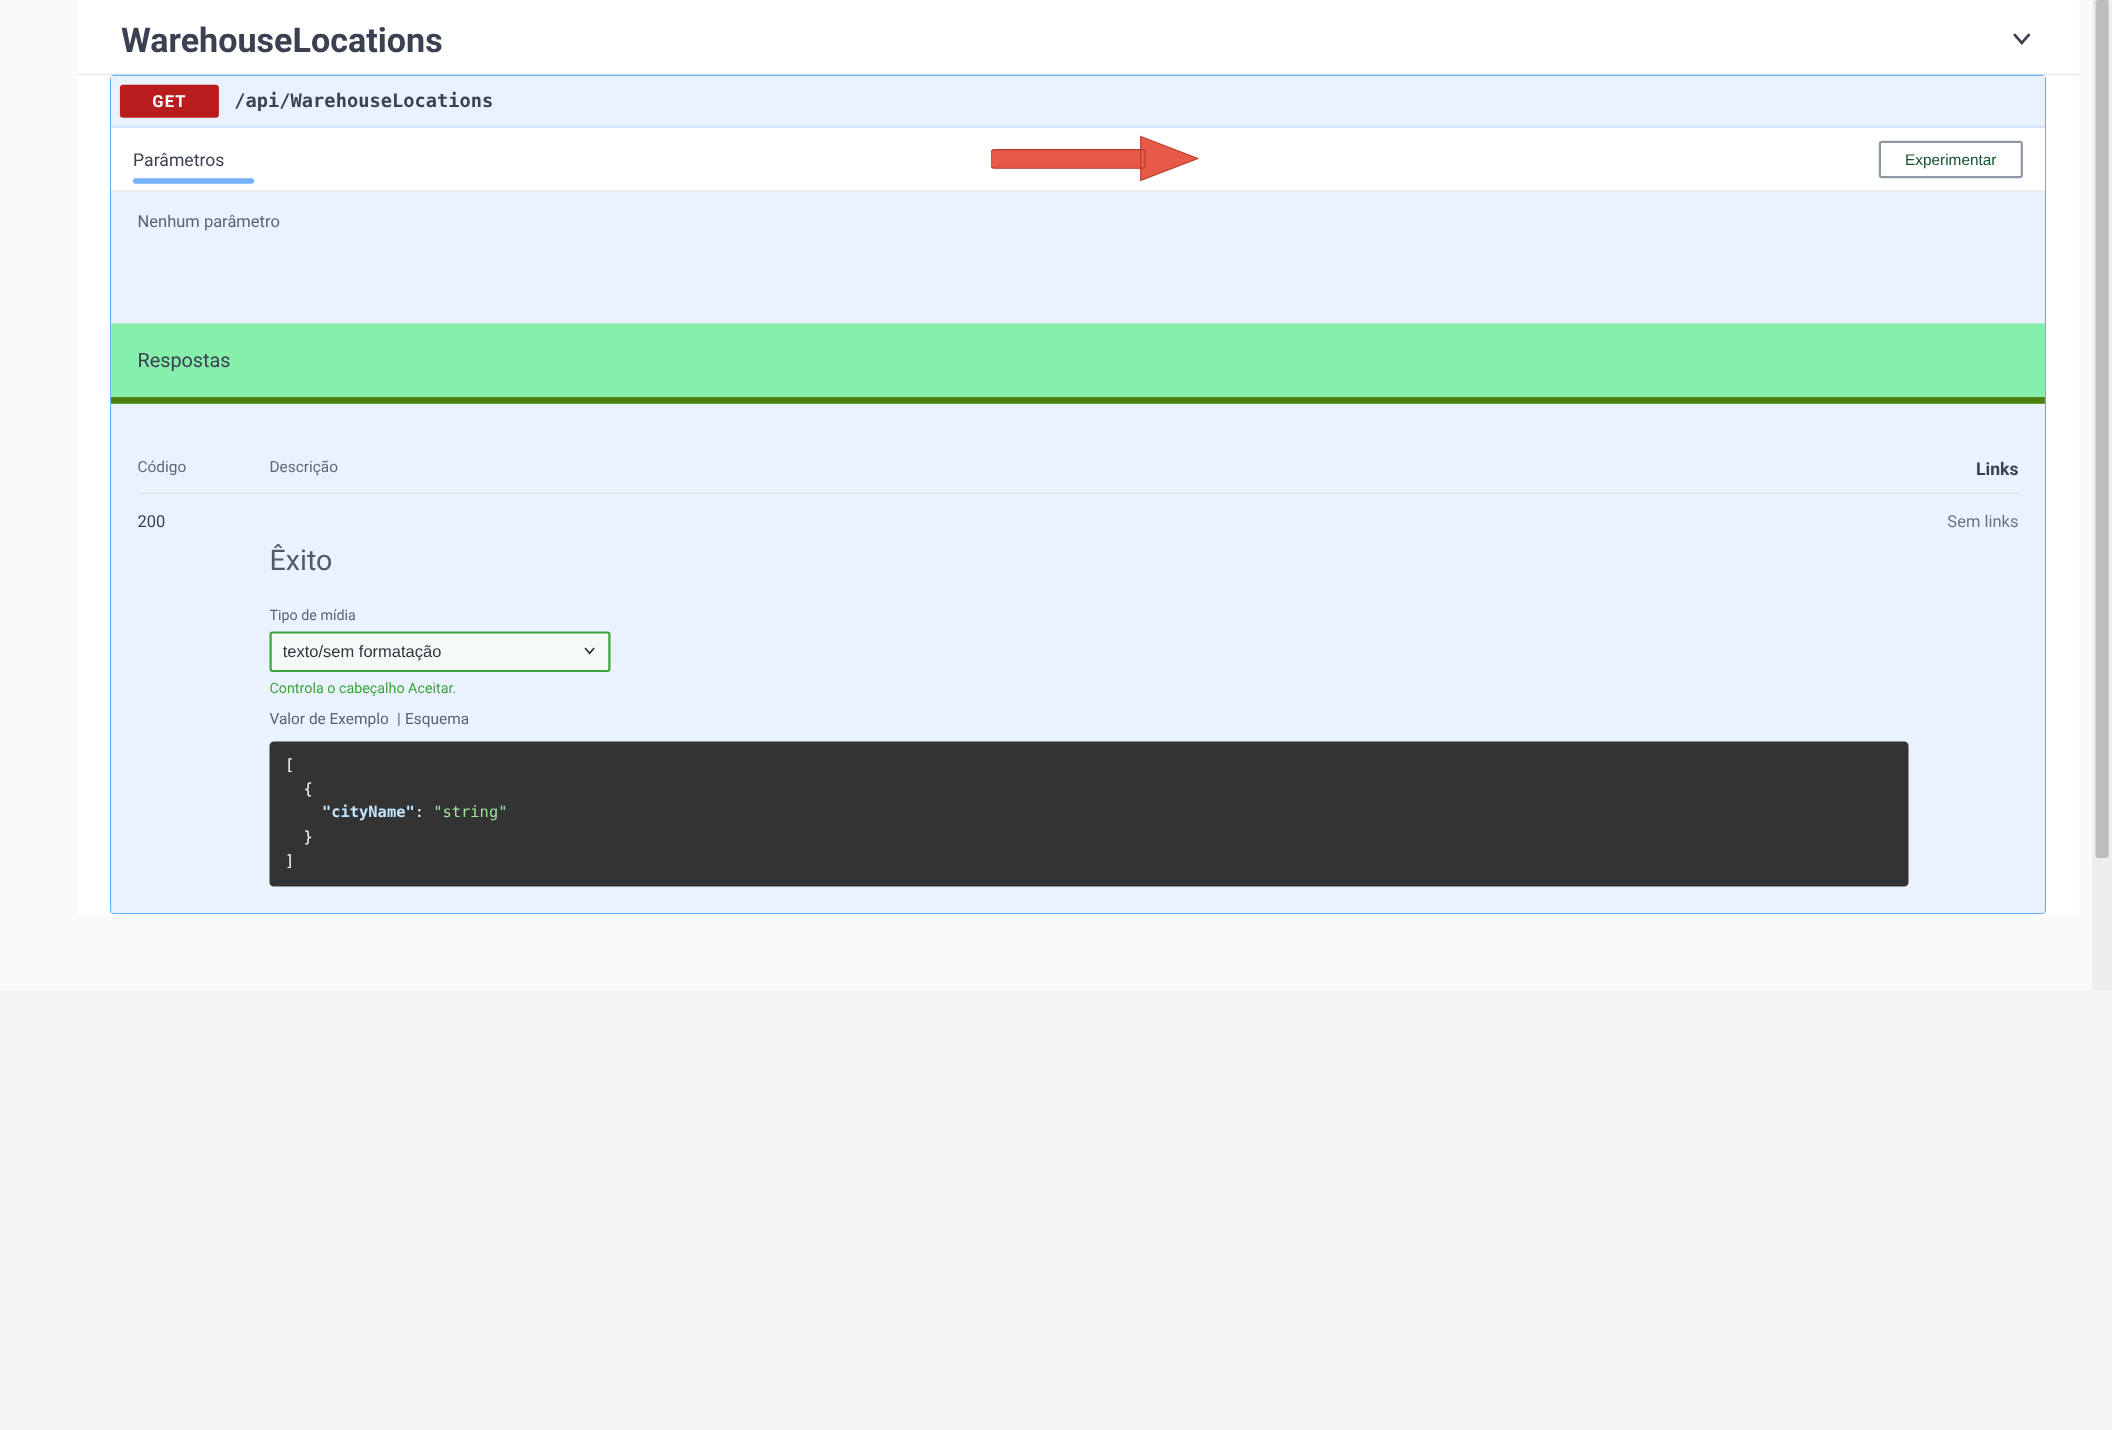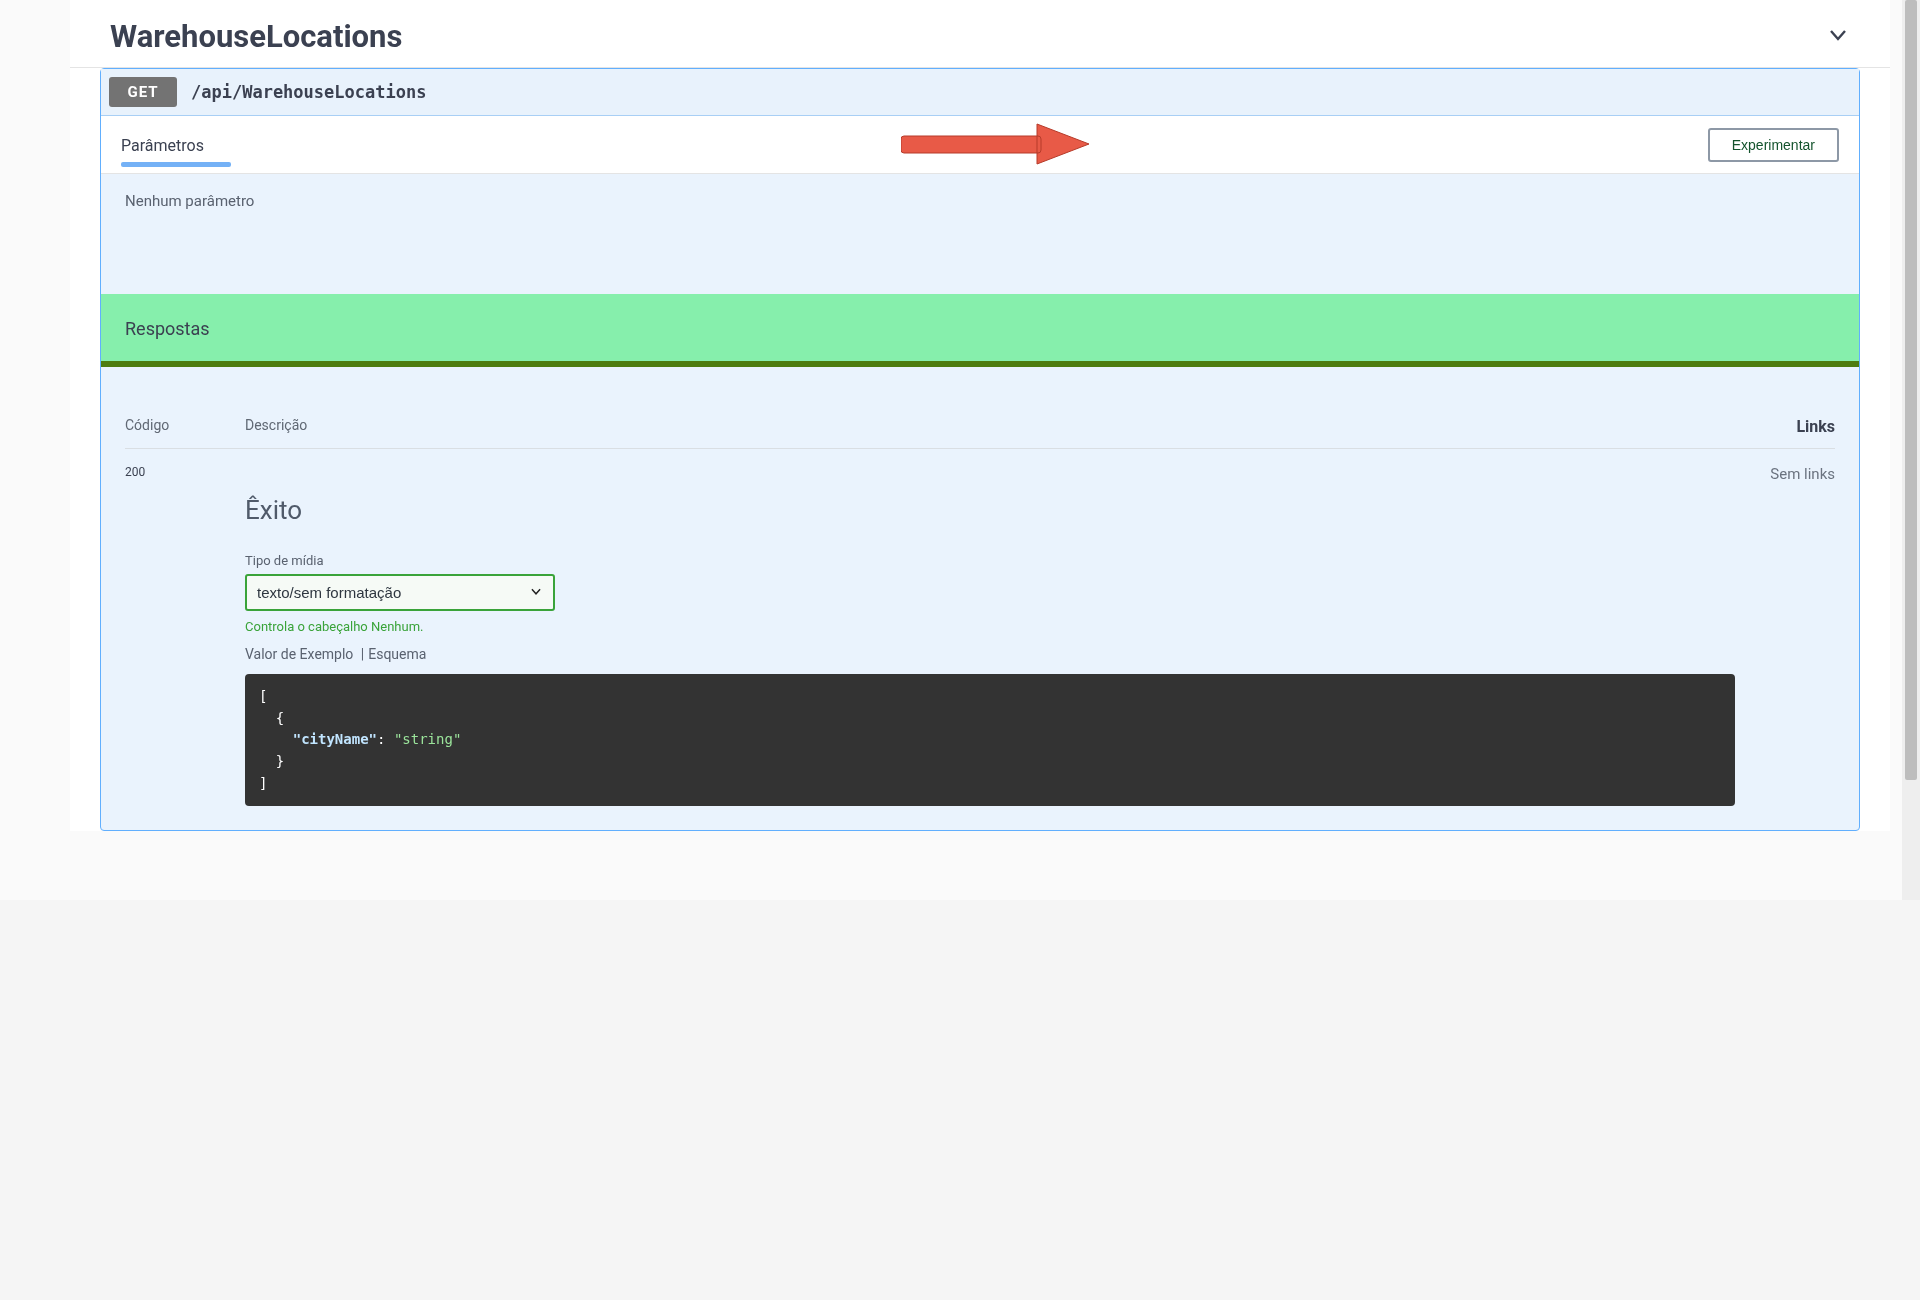--- a/index.html
+++ b/index.html
@@ -50,27 +50,27 @@
   }
   .op-summary {
     display: flex;
     align-items: center;
     padding: 8px;
     background: #e8f2fc;
     border-bottom: 1px solid #a8cff5;
     cursor: pointer;
   }
   .method-badge {
-    background: #737373;
+    background: #b91c1c;
     color: #fff;
     font-weight: 700;
     font-size: 15px;
     letter-spacing: 1px;
     padding: 6px 0;
-    width: 68px;
+    width: 90px;
     text-align: center;
     border-radius: 3px;
     margin-right: 14px;
   }
   .path { font-family: "Consolas","Menlo",monospace; font-size: 17px; font-weight: 600; color: #3b4151; }
   .section-hdr {
     display: flex;
     align-items: center;
     justify-content: space-between;
     padding: 10px 20px;
@@ -111,21 +111,21 @@
     display: flex;
     padding: 50px 0 12px 0;
     border-bottom: 1px solid #d9dee3;
     font-size: 14px;
     color: #606874;
   }
   .col-code { width: 120px; }
   .col-desc { flex: 1; }
   .col-links { width: 100px; text-align: right; font-weight: 700; font-size: 16px; color: #3b4151; }
   .resp-row { display: flex; padding-top: 14px; }
-  .resp-code { width: 120px; font-size: 12px; color: #3b4151; padding-top: 2px; }
+  .resp-code { width: 120px; font-size: 15px; color: #3b4151; padding-top: 2px; }
   .resp-desc { flex: 1; }
   .resp-links { width: 100px; text-align: right; font-size: 15px; color: #6b7380; padding-top: 2px; }
   .success-title { font-size: 26px; color: #505a6a; font-weight: 400; margin-bottom: 28px; margin-top: 32px; }
   .media-label { font-size: 13px; color: #5a6270; margin-bottom: 6px; }
   .media-select-wrap { position: relative; display: inline-block; }
   .media-select {
     appearance: none;
     -webkit-appearance: none;
     font-size: 15px;
     padding: 8px 40px 8px 10px;
@@ -229,21 +229,21 @@
             <div class="media-select-wrap">
               <select class="media-select">
                 <option>texto/sem formatação</option>
               </select>
               <span class="select-arrow">
                 <svg viewBox="0 0 24 24">
                     <polyline points="5 8 12 16 19 8"></polyline>
                   </svg>
               </span>
             </div>
-            <div class="accept-note">Controla o cabeçalho Nenhum.</div>
+            <div class="accept-note">Controla o cabeçalho Aceitar.</div>
 
             <div class="schema-tabs">
               <span class="schema-tab-active">Valor de Exemplo</span><span class="schema-sep"> |</span><span class="schema-tab">Esquema</span>
             </div>
 
             <div class="code-block">[
   {
     <span class="tok-key">"cityName"</span>: <span class="tok-str">"string"</span>
   }
 ]</div>

